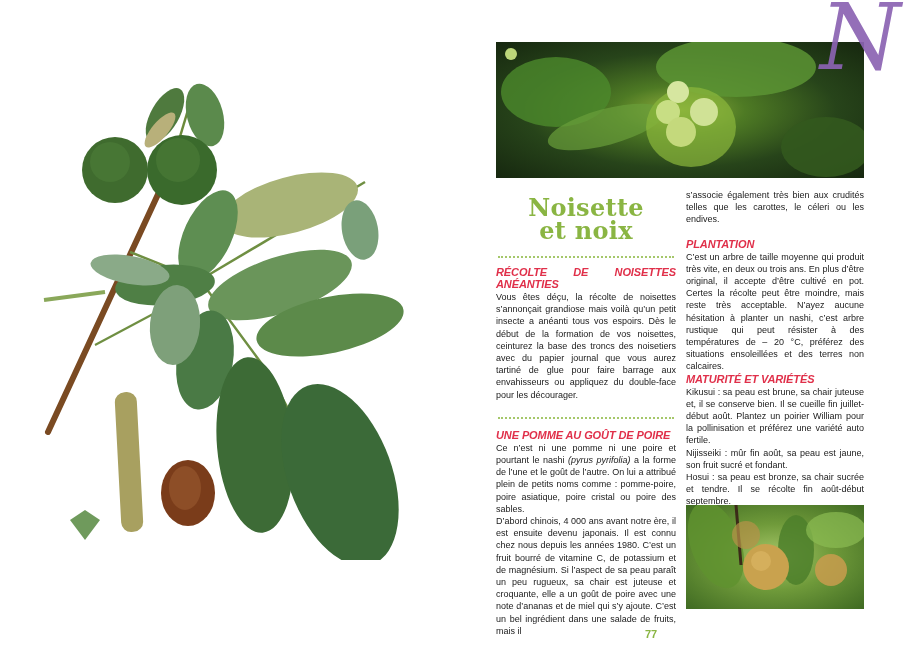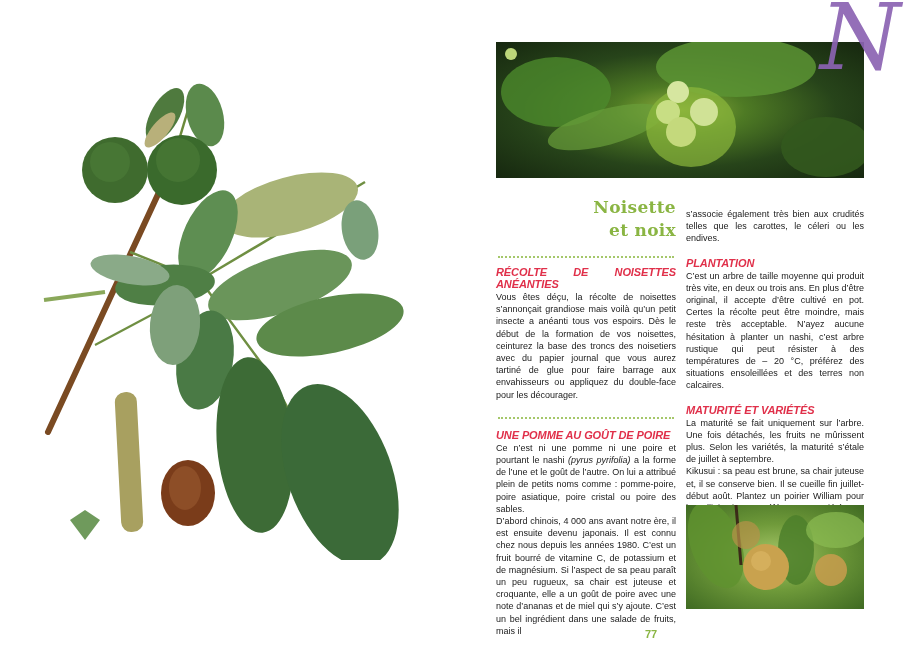--- a/index.html
+++ b/index.html
@@ -25,25 +25,25 @@
       background: radial-gradient(ellipse at 50% 50%, #8fae3c 0%, #4e7a24 25%, #27441a 60%, #16270f 100%);
       z-index: 1;
     }
     .photo-bottom {
       position: absolute; left: 686px; top: 505px; width: 178px; height: 104px; overflow: hidden;
       background: radial-gradient(ellipse at 50% 50%, #a8c86a 0%, #6f9a3a 45%, #3f6a22 100%);
     }
 
     .col { position: absolute; font-family: "Liberation Sans", sans-serif; font-size: 9px; line-height: 12.2px; color: #1a1a1a; text-align: justify; }
     .col-a { left: 496px; top: 190px; width: 180px; }
-    .col-b { left: 686px; top: 208px; width: 178px; }
+    .col-b { left: 686px; top: 189px; width: 178px; }
 
     .title {
-      font-family: "DejaVu Serif", serif; color: #8ab543; text-align: right; font-weight: bold;
-      font-size: 17px; line-height: 23px; letter-spacing: 0.3px;
+      font-family: "DejaVu Serif", serif; color: #8ab543; text-align: center; font-weight: bold;
+      font-size: 24px; line-height: 23px; letter-spacing: 0.3px;
     }
     .dots {
       height: 0; border-top: 2px dotted #9cc25a; margin: 0 2px; opacity: 0.9;
     }
     .sub {
       color: #e0304a; font-style: italic; font-weight: bold; font-size: 11px; text-transform: uppercase;
       letter-spacing: -0.1px; line-height: 12px; margin-bottom: 1px;
     }
     p { margin: 0; }
     .it { font-style: italic; }
@@ -129,22 +129,21 @@
   <div class="dots" style="margin-top:16px; margin-bottom:10px;"></div>
   <div class="sub">UNE POMME AU GOÛT DE POIRE</div>
   <p><span>Ce n’est ni une pomme ni une poire et pourtant le nashi </span><span class="it">(pyrus pyrifolia)</span><span> a la forme de l’une et le goût de l’autre. On lui a attribué plein de petits noms comme : pomme-poire, poire asiatique, poire cristal ou poire des sables.</span></p>
   <p>D’abord chinois, 4 000 ans avant notre ère, il est ensuite devenu japonais. Il est connu chez nous depuis les années 1980. C’est un fruit bourré de vitamine C, de potassium et de magnésium. Si l’aspect de sa peau paraît un peu rugueux, sa chair est juteuse et croquante, elle a un goût de poire avec une note d’ananas et de miel qui s’y ajoute. C’est un bel ingrédient dans une salade de fruits, mais il</p>
 </div>
 
 <div class="col col-b">
   <p>s’associe également très bien aux crudités telles que les carottes, le céleri ou les endives.</p>
   <div class="sub" style="margin-top:12px;">PLANTATION</div>
   <p>C’est un arbre de taille moyenne qui produit très vite, en deux ou trois ans. En plus d’être original, il accepte d’être cultivé en pot. Certes la récolte peut être moindre, mais reste très acceptable. N’ayez aucune hésitation à planter un nashi, c’est arbre rustique qui peut résister à des températures de – 20 °C, préférez des situations ensoleillées et des terres non calcaires.</p>
-  <div class="sub" style="margin-top:12px;">MATURITÉ ET VARIÉTÉS</div>
-  <p>La maturité se fait uniquement sur l’arbre. Une fois détachés, les fruits ne mûrissent plus. Selon les variétés, la maturité s’étale de juillet à septembre.</p>
+  <div class="sub" style="">MATURITÉ ET VARIÉTÉS</div>
   <p>Kikusui : sa peau est brune, sa chair juteuse et, il se conserve bien. Il se cueille fin juillet-début août. Plantez un poirier William pour la pollinisation et préférez une variété auto fertile.</p>
   <p>Nijisseiki : mûr fin août, sa peau est jaune, son fruit sucré et fondant.</p>
   <p>Hosui : sa peau est bronze, sa chair sucrée et tendre. Il se récolte fin août-début septembre.</p>
 </div>
 
 <div class="photo-bottom">
   <svg width="178" height="104" viewBox="0 0 178 104" xmlns="http://www.w3.org/2000/svg">
     <ellipse cx="30" cy="40" rx="25" ry="45" fill="#5f922f" opacity="0.85" transform="rotate(-20 30 40)"></ellipse>
     <ellipse cx="110" cy="45" rx="18" ry="35" fill="#4c7f2a" opacity="0.85"></ellipse>
     <ellipse cx="150" cy="25" rx="30" ry="18" fill="#8cbc52" opacity="0.7"></ellipse>

